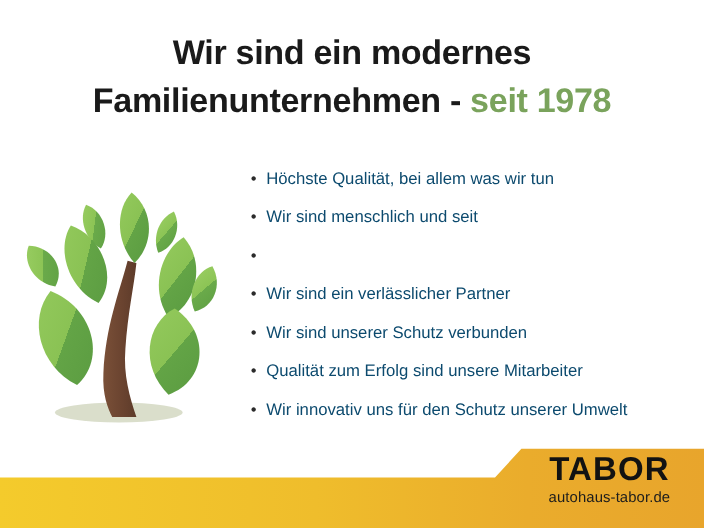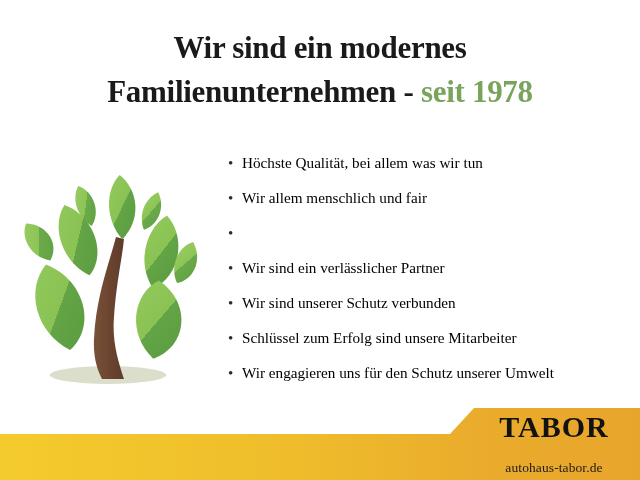--- a/index.html
+++ b/index.html
@@ -6,21 +6,21 @@
     margin: 0;
     padding: 0;
     background: #ffffff;
   }
   #slide {
     position: relative;
     width: 640px;
     height: 480px;
     overflow: hidden;
     background: #ffffff;
-    font-family: Liberation Serif, serif;
+    font-family: Liberation Sans, sans-serif;
     -webkit-font-smoothing: antialiased;
   }
 
   
   .headline {
     position: absolute;
     left: 0;
     top: 26px;
     width: 640px;
     text-align: center;
@@ -51,21 +51,21 @@
     width: 14px;
     flex: 0 0 14px;
     font-size: 15px;
     line-height: 22px;
     color: #2b2b2b;
     text-align: left;
   }
   .bullet-text {
     font-size: 15.2px;
     line-height: 22px;
-    color: #000000;
+    color: #0c4a6e;
     white-space: nowrap;
   }
 
   
   .tree {
     position: absolute;
     left: 12px;
     top: 163px;
     width: 196px;
     height: 228px;
@@ -87,21 +87,21 @@
     text-align: center;
   }
   .brand-word {
     font-size: 30px;
     font-weight: bold;
     letter-spacing: 1px;
     color: #121212;
     line-height: 1;
   }
   .brand-tagline {
-    margin-top: 19px;
+    margin-top: 3px;
     font-size: 13.5px;
     color: #1c1c1c;
     letter-spacing: 0.1px;
     line-height: 1;
   }
 </style>
 </head>
 <body>
 
 <div id="slide">
@@ -161,40 +161,40 @@
     </svg>
   </div>
 
   <div class="bullets">
     <div class="bullet-row">
       <span class="bullet-dot">•</span>
       <span class="bullet-text">Höchste Qualität, bei allem was wir tun</span>
     </div>
     <div class="bullet-row">
       <span class="bullet-dot">•</span>
-      <span class="bullet-text">Wir allem menschlich und fair</span>
+      <span class="bullet-text">Wir sind menschlich und seit</span>
     </div>
     <div class="bullet-row">
       <span class="bullet-dot">•</span>
     </div>
     <div class="bullet-row">
       <span class="bullet-dot">•</span>
       <span class="bullet-text">Wir sind ein verlässlicher Partner</span>
     </div>
     <div class="bullet-row">
       <span class="bullet-dot">•</span>
       <span class="bullet-text">Wir sind unserer Schutz verbunden</span>
     </div>
     <div class="bullet-row">
       <span class="bullet-dot">•</span>
-      <span class="bullet-text">Schlüssel zum Erfolg sind unsere Mitarbeiter</span>
-    </div>
-    <div class="bullet-row">
-      <span class="bullet-dot">•</span>
-      <span class="bullet-text">Wir engagieren uns für den Schutz unserer Umwelt</span>
+      <span class="bullet-text">Qualität zum Erfolg sind unsere Mitarbeiter</span>
+    </div>
+    <div class="bullet-row">
+      <span class="bullet-dot">•</span>
+      <span class="bullet-text">Wir innovativ uns für den Schutz unserer Umwelt</span>
     </div>
   </div>
 
   <div class="brand-band">
     <svg viewBox="0 0 640 80" width="640" height="80" preserveAspectRatio="none" aria-hidden="true">
       <defs>
         <linearGradient id="bandG" x1="0" y1="0" x2="1" y2="0">
           <stop offset="0%" stop-color="#f4cb2c"></stop>
           <stop offset="45%" stop-color="#efbd2c"></stop>
           <stop offset="75%" stop-color="#eaac2c"></stop>

